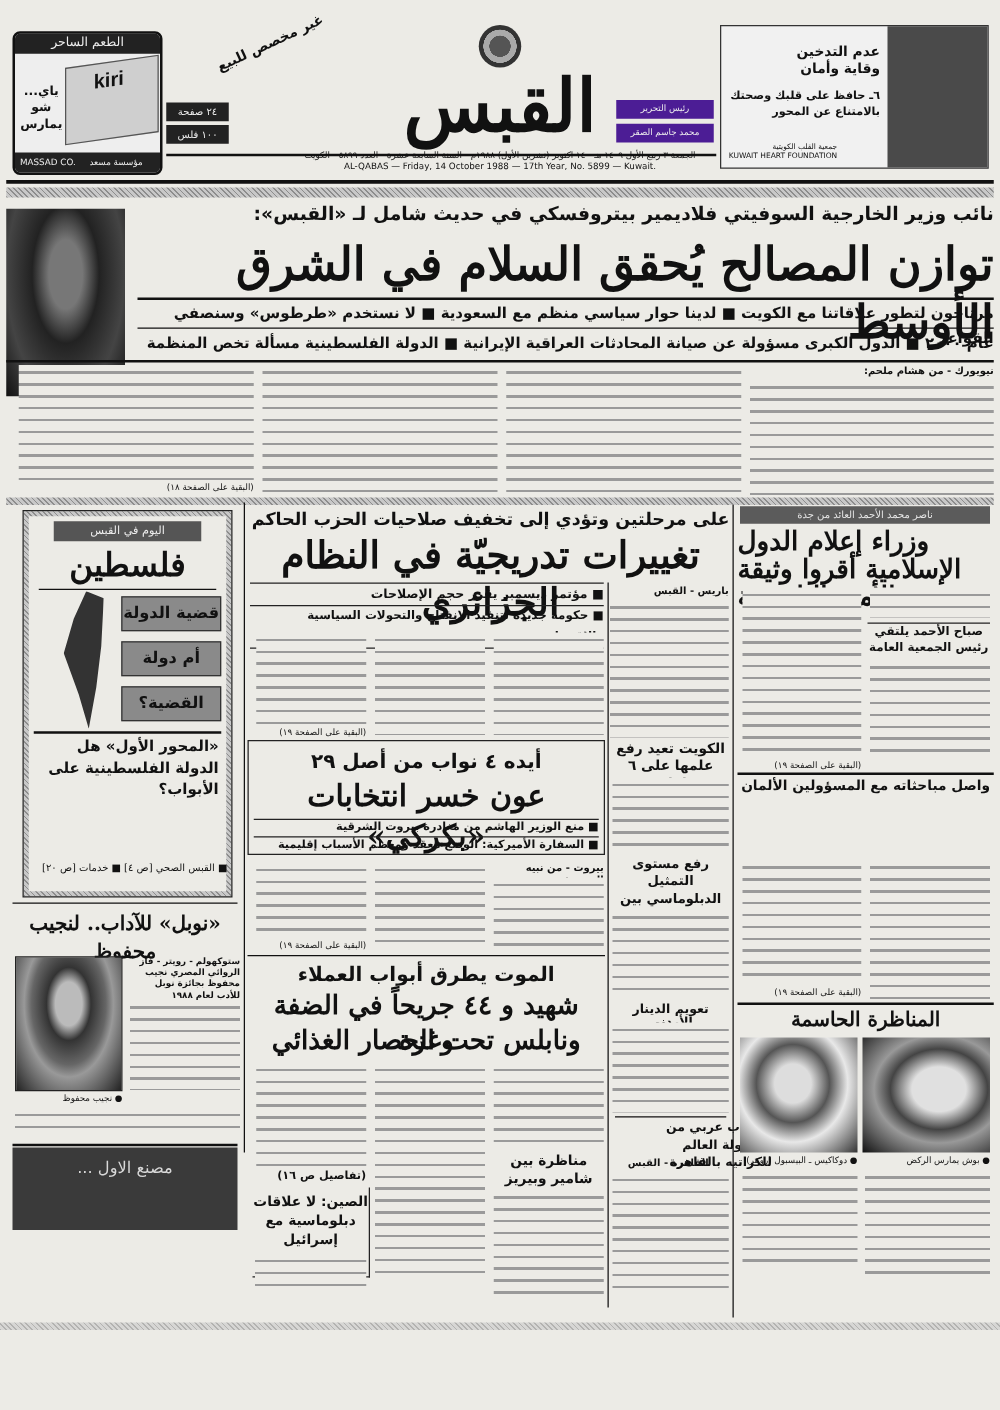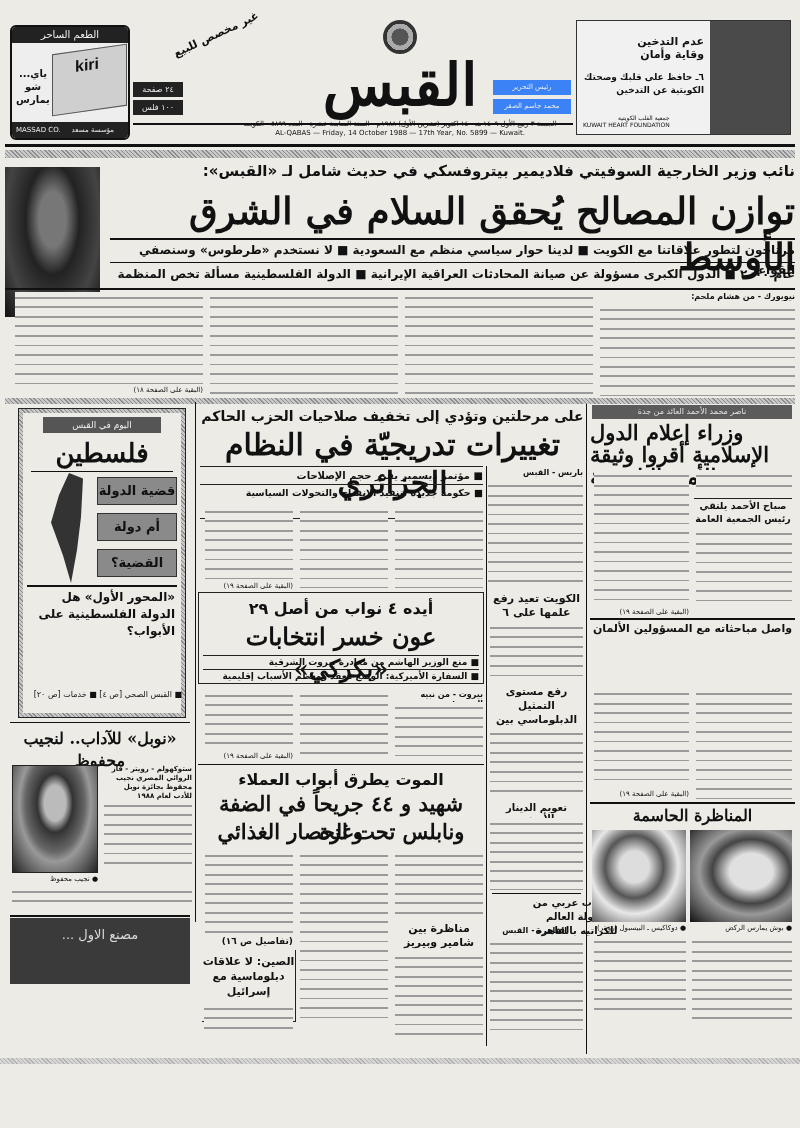--- a/index.html
+++ b/index.html
@@ -18,21 +18,21 @@
   .ad-left .top { height:16px; background:#222; color:#eee; font-size:10px; text-align:center; line-height:16px; border-radius:4px 4px 0 0; }
   .ad-left .box { position:absolute; left:40px; top:22px; width:75px; height:62px; background:#cfcfcf; border:1px solid #555; transform: skewY(-8deg); }
   .ad-left .box span { position:absolute; left:22px; top:6px; font-size:16px; font-weight:bold; font-family:"Liberation Sans",sans-serif; }
   .ad-left .slogan { position:absolute; left:4px; top:40px; width:34px; font-size:10px; font-weight:bold; line-height:13px; text-align:center; }
   .ad-left .bottom { position:absolute; left:0; bottom:0; width:100%; height:16px; background:#222; color:#eee; font-size:7px; line-height:16px; display:flex; justify-content:space-between; padding:0 4px; border-radius:0 0 4px 4px; }
   .not-for-sale { position:absolute; left:170px; top:28px; font-size:11px; font-weight:bold; transform: rotate(-25deg); }
   .price-box { position:absolute; left:133px; width:50px; height:15px; background:#222; color:#eee; font-size:8px; text-align:center; line-height:15px; }
   .logo { position:absolute; left:300px; top:20px; width:200px; height:100px; text-align:center; }
   .logo .emblem { width:34px; height:34px; margin:0 auto; border-radius:50%; background: radial-gradient(circle, #555 0 35%, #aaa 36% 55%, #333 56%); }
   .logo .name { font-family:"DejaVu Serif",serif; font-size:58px; font-weight:bold; line-height:62px; letter-spacing:-2px; }
-  .editor-box { position:absolute; left:493px; width:78px; height:15px; background:#3b82f6; color:#eee; font-size:7px; text-align:center; line-height:15px; }
+  .editor-box { position:absolute; left:493px; width:78px; height:15px; background:#4c1d95; color:#eee; font-size:7px; text-align:center; line-height:15px; }
   .dateline { position:absolute; left:200px; top:120px; width:400px; text-align:center; font-size:7px; line-height:9px; }
   .ad-right { position:absolute; left:576px; top:20px; width:215px; height:115px; border:1px solid #333; background:#f1f1f1; }
   .ad-right .dark { position:absolute; right:0; top:0; width:80px; height:100%; background:#4a4a4a; }
   .ad-right .txt { position:absolute; right:86px; top:14px; width:120px; font-size:11px; font-weight:bold; line-height:13px; }
   .ad-right .foot { position:absolute; left:6px; bottom:6px; font-size:6px; }
 
   
   .kicker { position:absolute; left:115px; top:162px; width:680px; font-size:15px; font-weight:bold; }
   .lead-hl { position:absolute; left:110px; top:188px; width:685px; font-size:37px; font-weight:bold; line-height:46px; font-family:"DejaVu Serif",serif; letter-spacing:-1px; }
   .lead-photo { position:absolute; left:5px; top:167px; width:95px; height:150px; background: radial-gradient(ellipse at 50% 35%, #777 0 20%, #222 40%, #444 70%, #111 100%); }
@@ -76,21 +76,21 @@
   <div class="dateline">
     <div class="rtl" style="text-align:center">الجمعة ٣ ربيع الأول ١٤٠٩ هـ - ١٤ اكتوبر (تشرين الأول) ١٩٨٨م - السنة السابعة عشرة - العدد ٥٨٩٩ - الكويت</div>
     <div>AL-QABAS — Friday, 14 October 1988 — 17th Year, No. 5899 — Kuwait.</div>
   </div>
 
   <div class="ad-right">
     <div class="dark"></div>
     <div class="txt rtl">
       <div>عدم التدخين</div>
       <div>وقاية وأمان</div>
-      <div style="margin-top:10px; font-size:9px">٦ـ حافظ على قلبك وصحتك الكويتية عن التدخين</div>
+      <div style="margin-top:10px; font-size:9px">٦ـ حافظ على قلبك وصحتك بالامتناع عن المحور</div>
     </div>
     <div class="foot">
       <div class="rtl">جمعية القلب الكويتية</div>
       <div>KUWAIT HEART FOUNDATION</div>
     </div>
   </div>
 
   <div class="rule" style="left:5px; top:144px; width:790px; height:3px;"></div>
   <div class="hatch" style="position:absolute; left:5px; top:150px; width:790px; height:8px;"></div>
 

